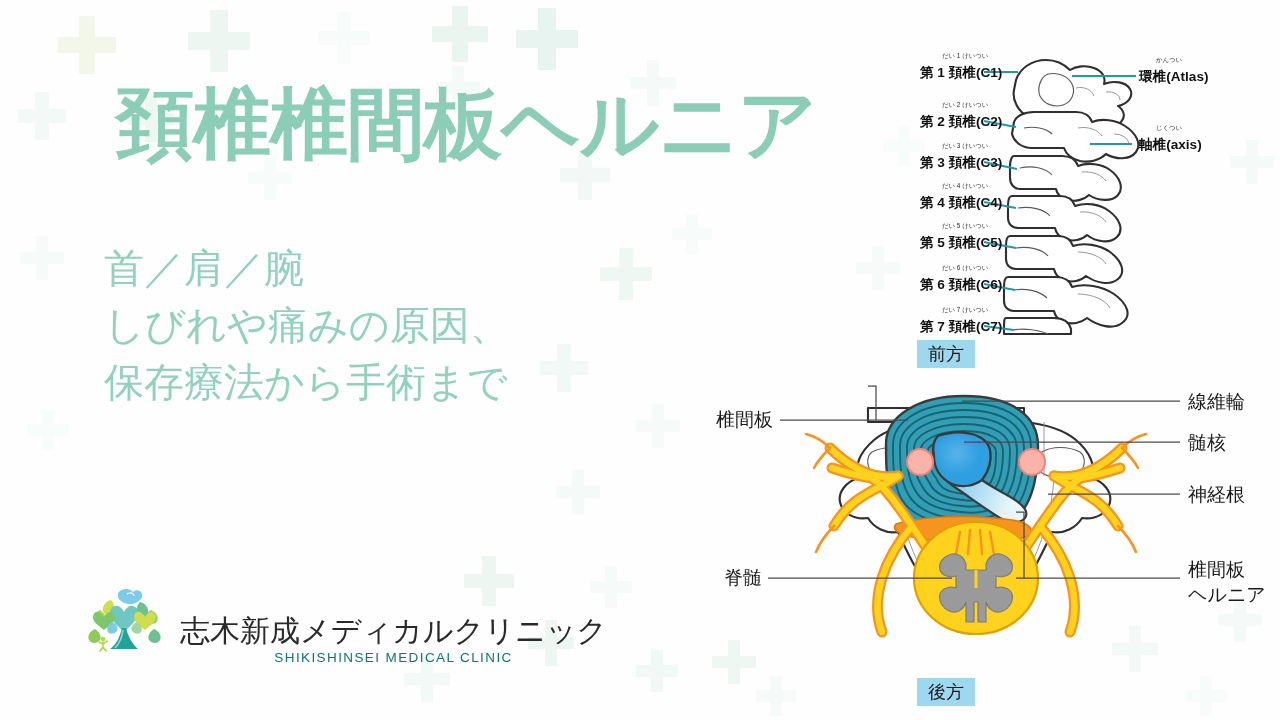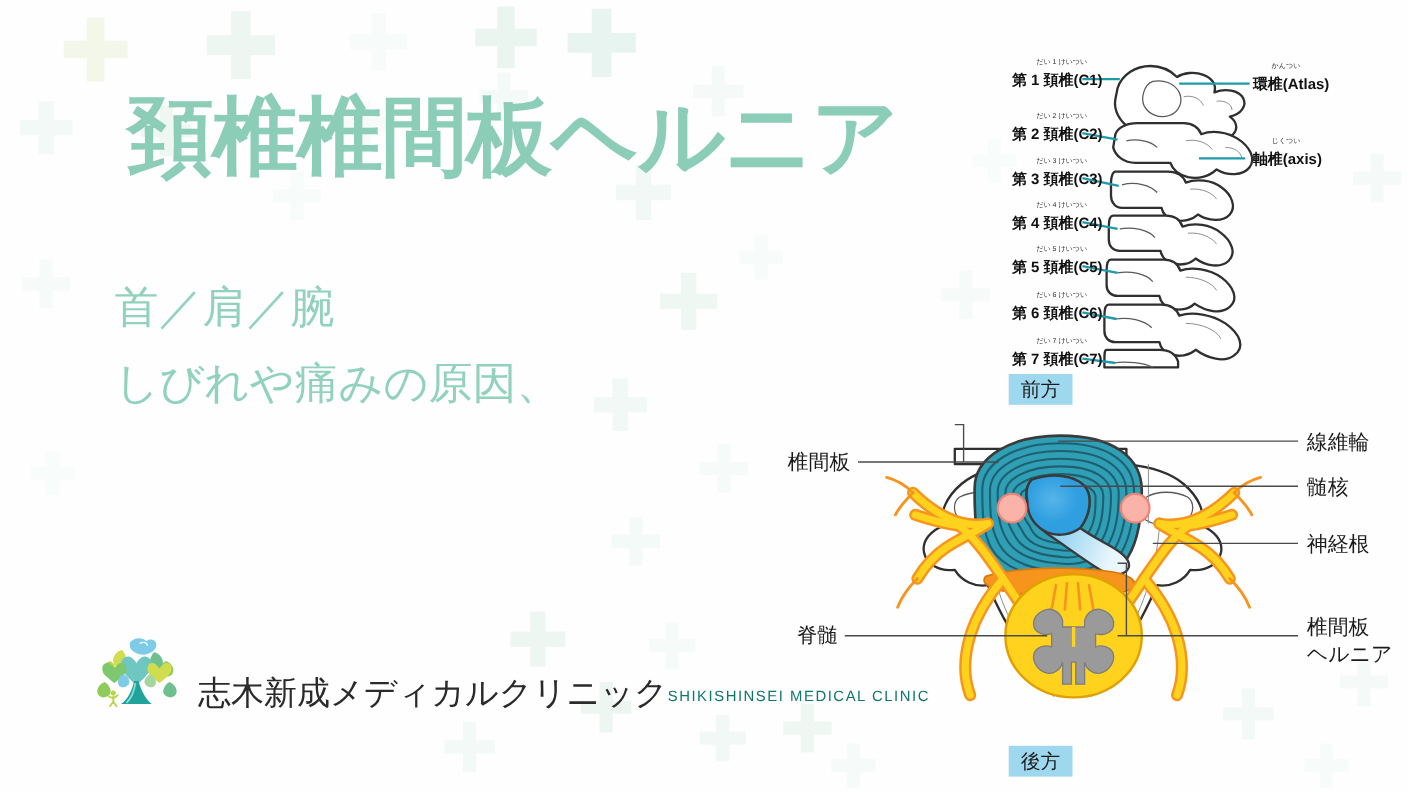--- a/index.html
+++ b/index.html
@@ -58,33 +58,33 @@
   }
   #subtitle{
     position:absolute;
     left:104px; top:240px;
     font-size:40px;
     line-height:1.42;
     color:#92d2bd;
     z-index:4;
     white-space:nowrap;
   }
-  #subtitle .sline{ display:block;margin-top:12px; }
+  #subtitle .sline{ display:block; }
 
   
   #logo{
     position:absolute;
     left:82px; top:574px;
     display:flex;
     align-items:center;
     gap:14px;
     z-index:5;
   }
   #logo-mark{ width:84px; height:68px; display:block; }
-  #logo-text{ display:flex; flex-direction:row; align-items:center;margin-top:40px; }
+  #logo-text{ display:flex; flex-direction:column; align-items:center;margin-top:40px; }
   #logo-name{
     font-size:30px;
     color:#2a2a2a;
     letter-spacing:0px;
     white-space:nowrap;
     line-height:1.1;
   }
   #logo-sub{
     font-size:13.5px;
     color:#0f766e;
@@ -155,20 +155,21 @@
     <span class="cross" style="left:884px; top:126px; width:40px; height:40px; color:#f8fcfa;"></span>
     <span class="cross" style="left:856px; top:246px; width:44px; height:44px; color:#f6fbf9;"></span>
     <span class="cross" style="left:1230px;top:140px; width:44px; height:44px; color:#f5faf8;"></span>
   </div>
 
   <h1 id="title">頚椎椎間板ヘルニア</h1>
 
   <div id="subtitle">
     <span class="sline">首／肩／腕</span>
     <span class="sline">しびれや痛みの原因、</span>
+    <span class="sline">保存療法から手術まで</span>
   </div>
 
   <div id="logo">
     <svg id="logo-mark" viewBox="0 0 84 68">
 
       <path d="M36 7 C40 2 48 2 51 6 C54 3 59 4 60 8 C61 13 56 17 50 18 C44 19 37 15 36 11 Z" fill="#7ecbe8"></path>
       <path d="M45 8 C48 6 52 7 52 10" fill="none" stroke="#ffffff" stroke-width="1.1"></path>
 
       <path d="M29 14 C24 15 20 20 21 25 C22 30 28 31 32 28 C34 26 33 18 29 14 Z" fill="#cfdd4e"></path>
       <path d="M18 24 C13 26 10 31 12 35 C14 39 20 39 23 35 C25 32 22 26 18 24 Z" fill="#bcd63f"></path>

